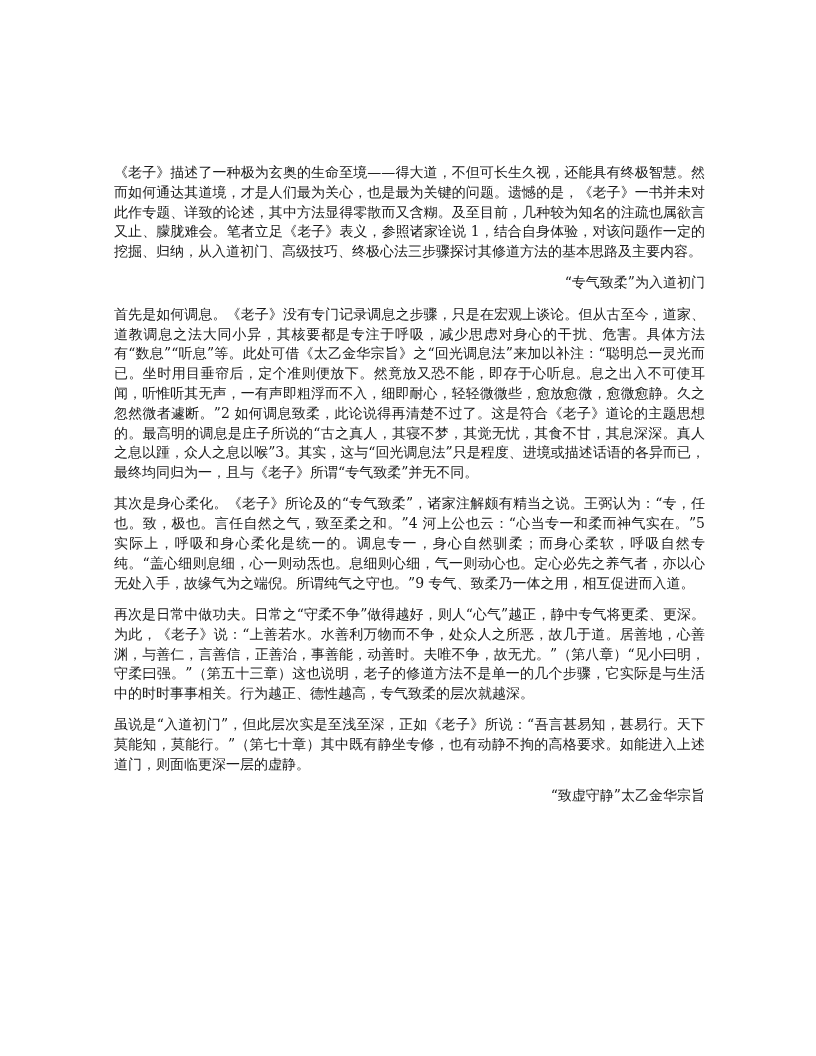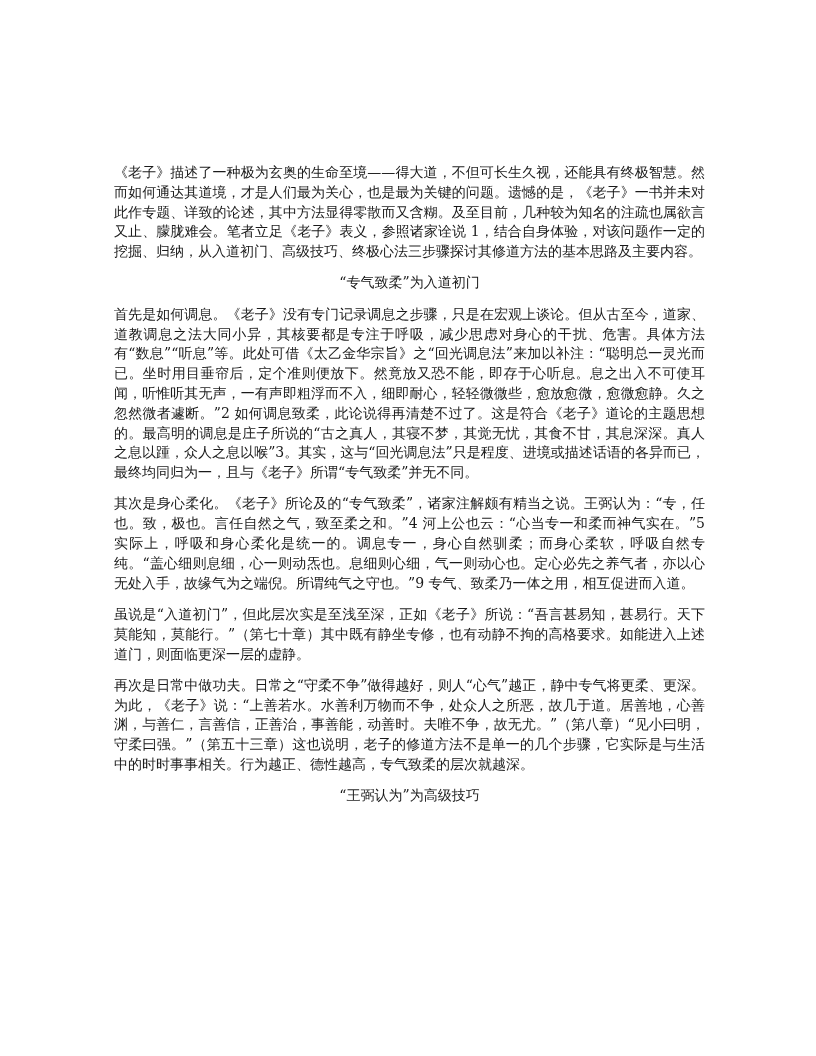--- a/index.html
+++ b/index.html
@@ -30,32 +30,32 @@
     padding: 0;
     font-size: 14px;
     font-weight: normal;
     line-height: 19.8px;
   }
   .body-para {
     text-align: justify;
     text-justify: inter-ideograph;
   }
   .section-heading {
-    text-align: center;
+    text-align: right;
   }
   .content > :last-child {
     margin-bottom: 0;
   }
 </style>
 </head>
 <body>
 
 <div class="page">
   <div class="content">
     <p class="body-para">《老子》描述了一种极为玄奥的生命至境——得大道，不但可长生久视，还能具有终极智慧。然而如何通达其道境，才是人们最为关心，也是最为关键的问题。遗憾的是，《老子》一书并未对此作专题、详致的论述，其中方法显得零散而又含糊。及至目前，几种较为知名的注疏也属欲言又止、朦胧难会。笔者立足《老子》表义，参照诸家诠说 1，结合自身体验，对该问题作一定的挖掘、归纳，从入道初门、高级技巧、终极心法三步骤探讨其修道方法的基本思路及主要内容。</p>
     <h2 class="section-heading">“专气致柔”为入道初门</h2>
     <p class="body-para">首先是如何调息。《老子》没有专门记录调息之步骤，只是在宏观上谈论。但从古至今，道家、道教调息之法大同小异，其核要都是专注于呼吸，减少思虑对身心的干扰、危害。具体方法有“数息”“听息”等。此处可借《太乙金华宗旨》之“回光调息法”来加以补注：“聪明总一灵光而已。坐时用目垂帘后，定个准则便放下。然竟放又恐不能，即存于心听息。息之出入不可使耳闻，听惟听其无声，一有声即粗浮而不入，细即耐心，轻轻微微些，愈放愈微，愈微愈静。久之忽然微者遽断。”2 如何调息致柔，此论说得再清楚不过了。这是符合《老子》道论的主题思想的。最高明的调息是庄子所说的“古之真人，其寝不梦，其觉无忧，其食不甘，其息深深。真人之息以踵，众人之息以喉”3。其实，这与“回光调息法”只是程度、进境或描述话语的各异而已，最终均同归为一，且与《老子》所谓“专气致柔”并无不同。</p>
     <p class="body-para">其次是身心柔化。《老子》所论及的“专气致柔”，诸家注解颇有精当之说。王弼认为：“专，任也。致，极也。言任自然之气，致至柔之和。”4 河上公也云：“心当专一和柔而神气实在。”5 实际上，呼吸和身心柔化是统一的。调息专一，身心自然驯柔；而身心柔软，呼吸自然专纯。“盖心细则息细，心一则动炁也。息细则心细，气一则动心也。定心必先之养气者，亦以心无处入手，故缘气为之端倪。所谓纯气之守也。”9 专气、致柔乃一体之用，相互促进而入道。</p>
+    <p class="body-para">再次是日常中做功夫。日常之“守柔不争”做得越好，则人“心气”越正，静中专气将更柔、更深。为此，《老子》说：“上善若水。水善利万物而不争，处众人之所恶，故几于道。居善地，心善渊，与善仁，言善信，正善治，事善能，动善时。夫唯不争，故无尤。”（第八章）“见小曰明，守柔曰强。”（第五十三章）这也说明，老子的修道方法不是单一的几个步骤，它实际是与生活中的时时事事相关。行为越正、德性越高，专气致柔的层次就越深。</p>
     <p class="body-para">虽说是“入道初门”，但此层次实是至浅至深，正如《老子》所说：“吾言甚易知，甚易行。天下莫能知，莫能行。”（第七十章）其中既有静坐专修，也有动静不拘的高格要求。如能进入上述道门，则面临更深一层的虚静。</p>
-    <p class="body-para">再次是日常中做功夫。日常之“守柔不争”做得越好，则人“心气”越正，静中专气将更柔、更深。为此，《老子》说：“上善若水。水善利万物而不争，处众人之所恶，故几于道。居善地，心善渊，与善仁，言善信，正善治，事善能，动善时。夫唯不争，故无尤。”（第八章）“见小曰明，守柔曰强。”（第五十三章）这也说明，老子的修道方法不是单一的几个步骤，它实际是与生活中的时时事事相关。行为越正、德性越高，专气致柔的层次就越深。</p>
-    <h2 class="section-heading">“王弼认为”为高级技巧</h2>
+    <h2 class="section-heading">“致虚守静”太乙金华宗旨</h2>
   </div>
 </div>
 
 </body></html>

